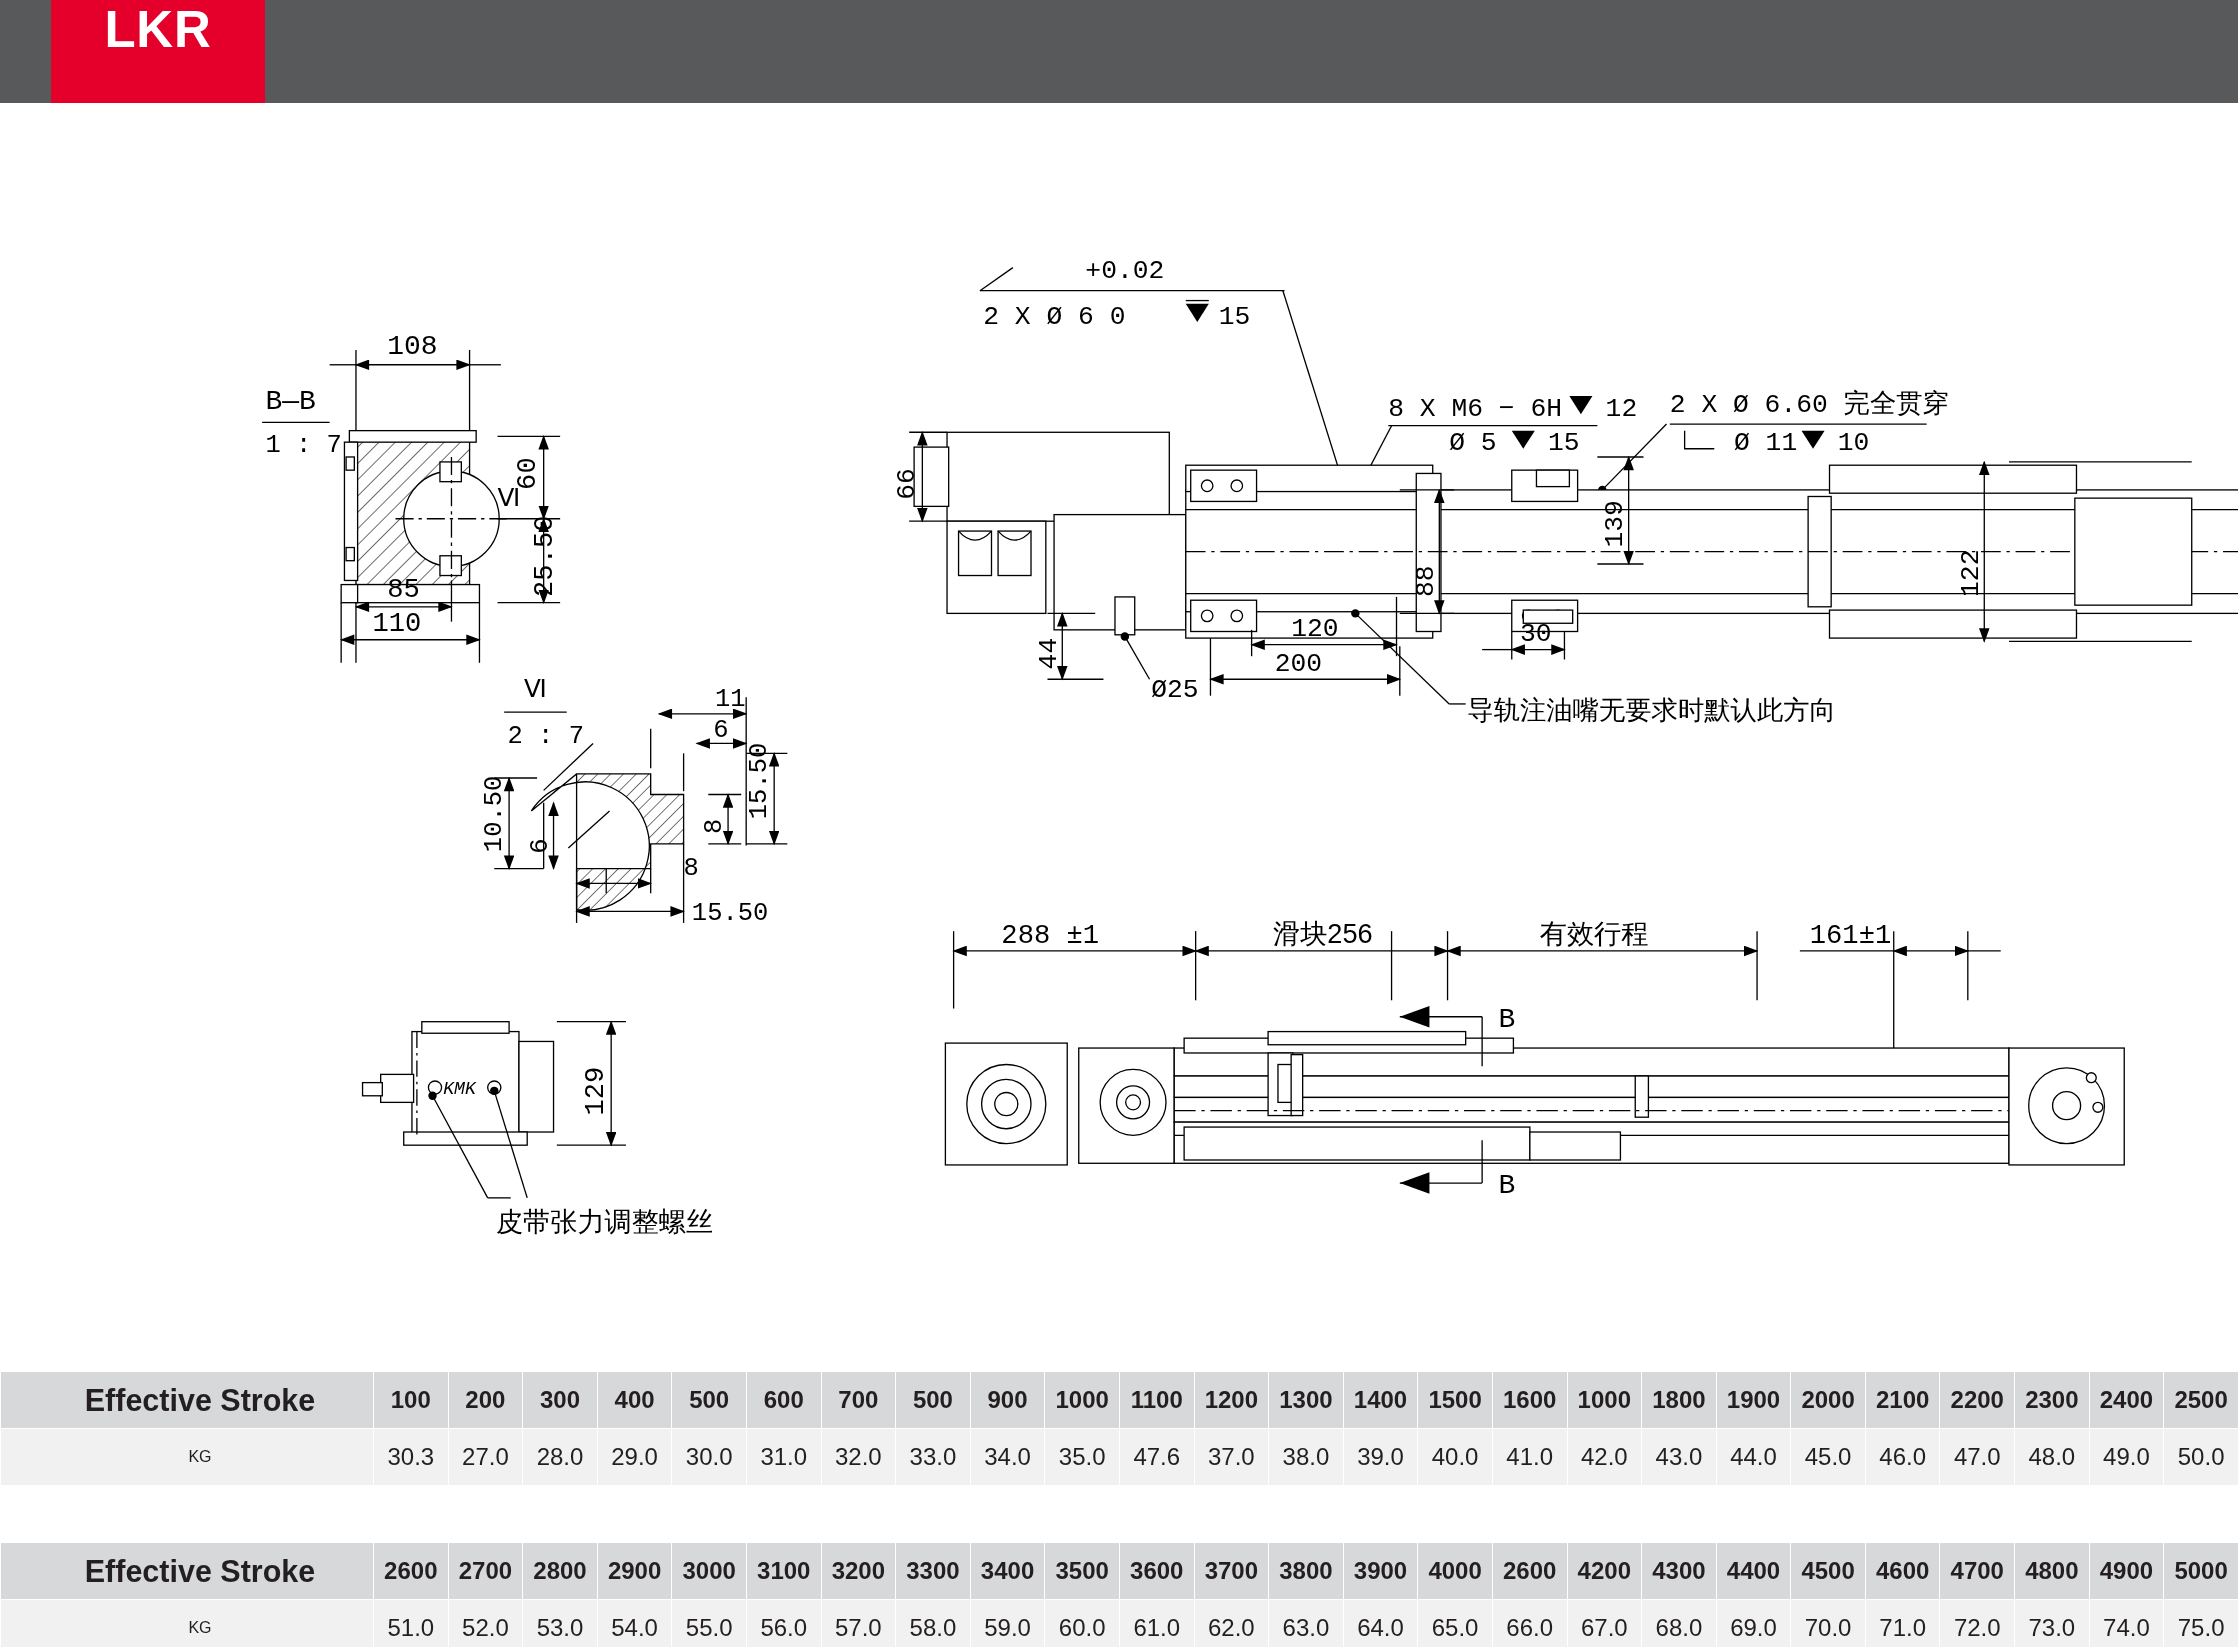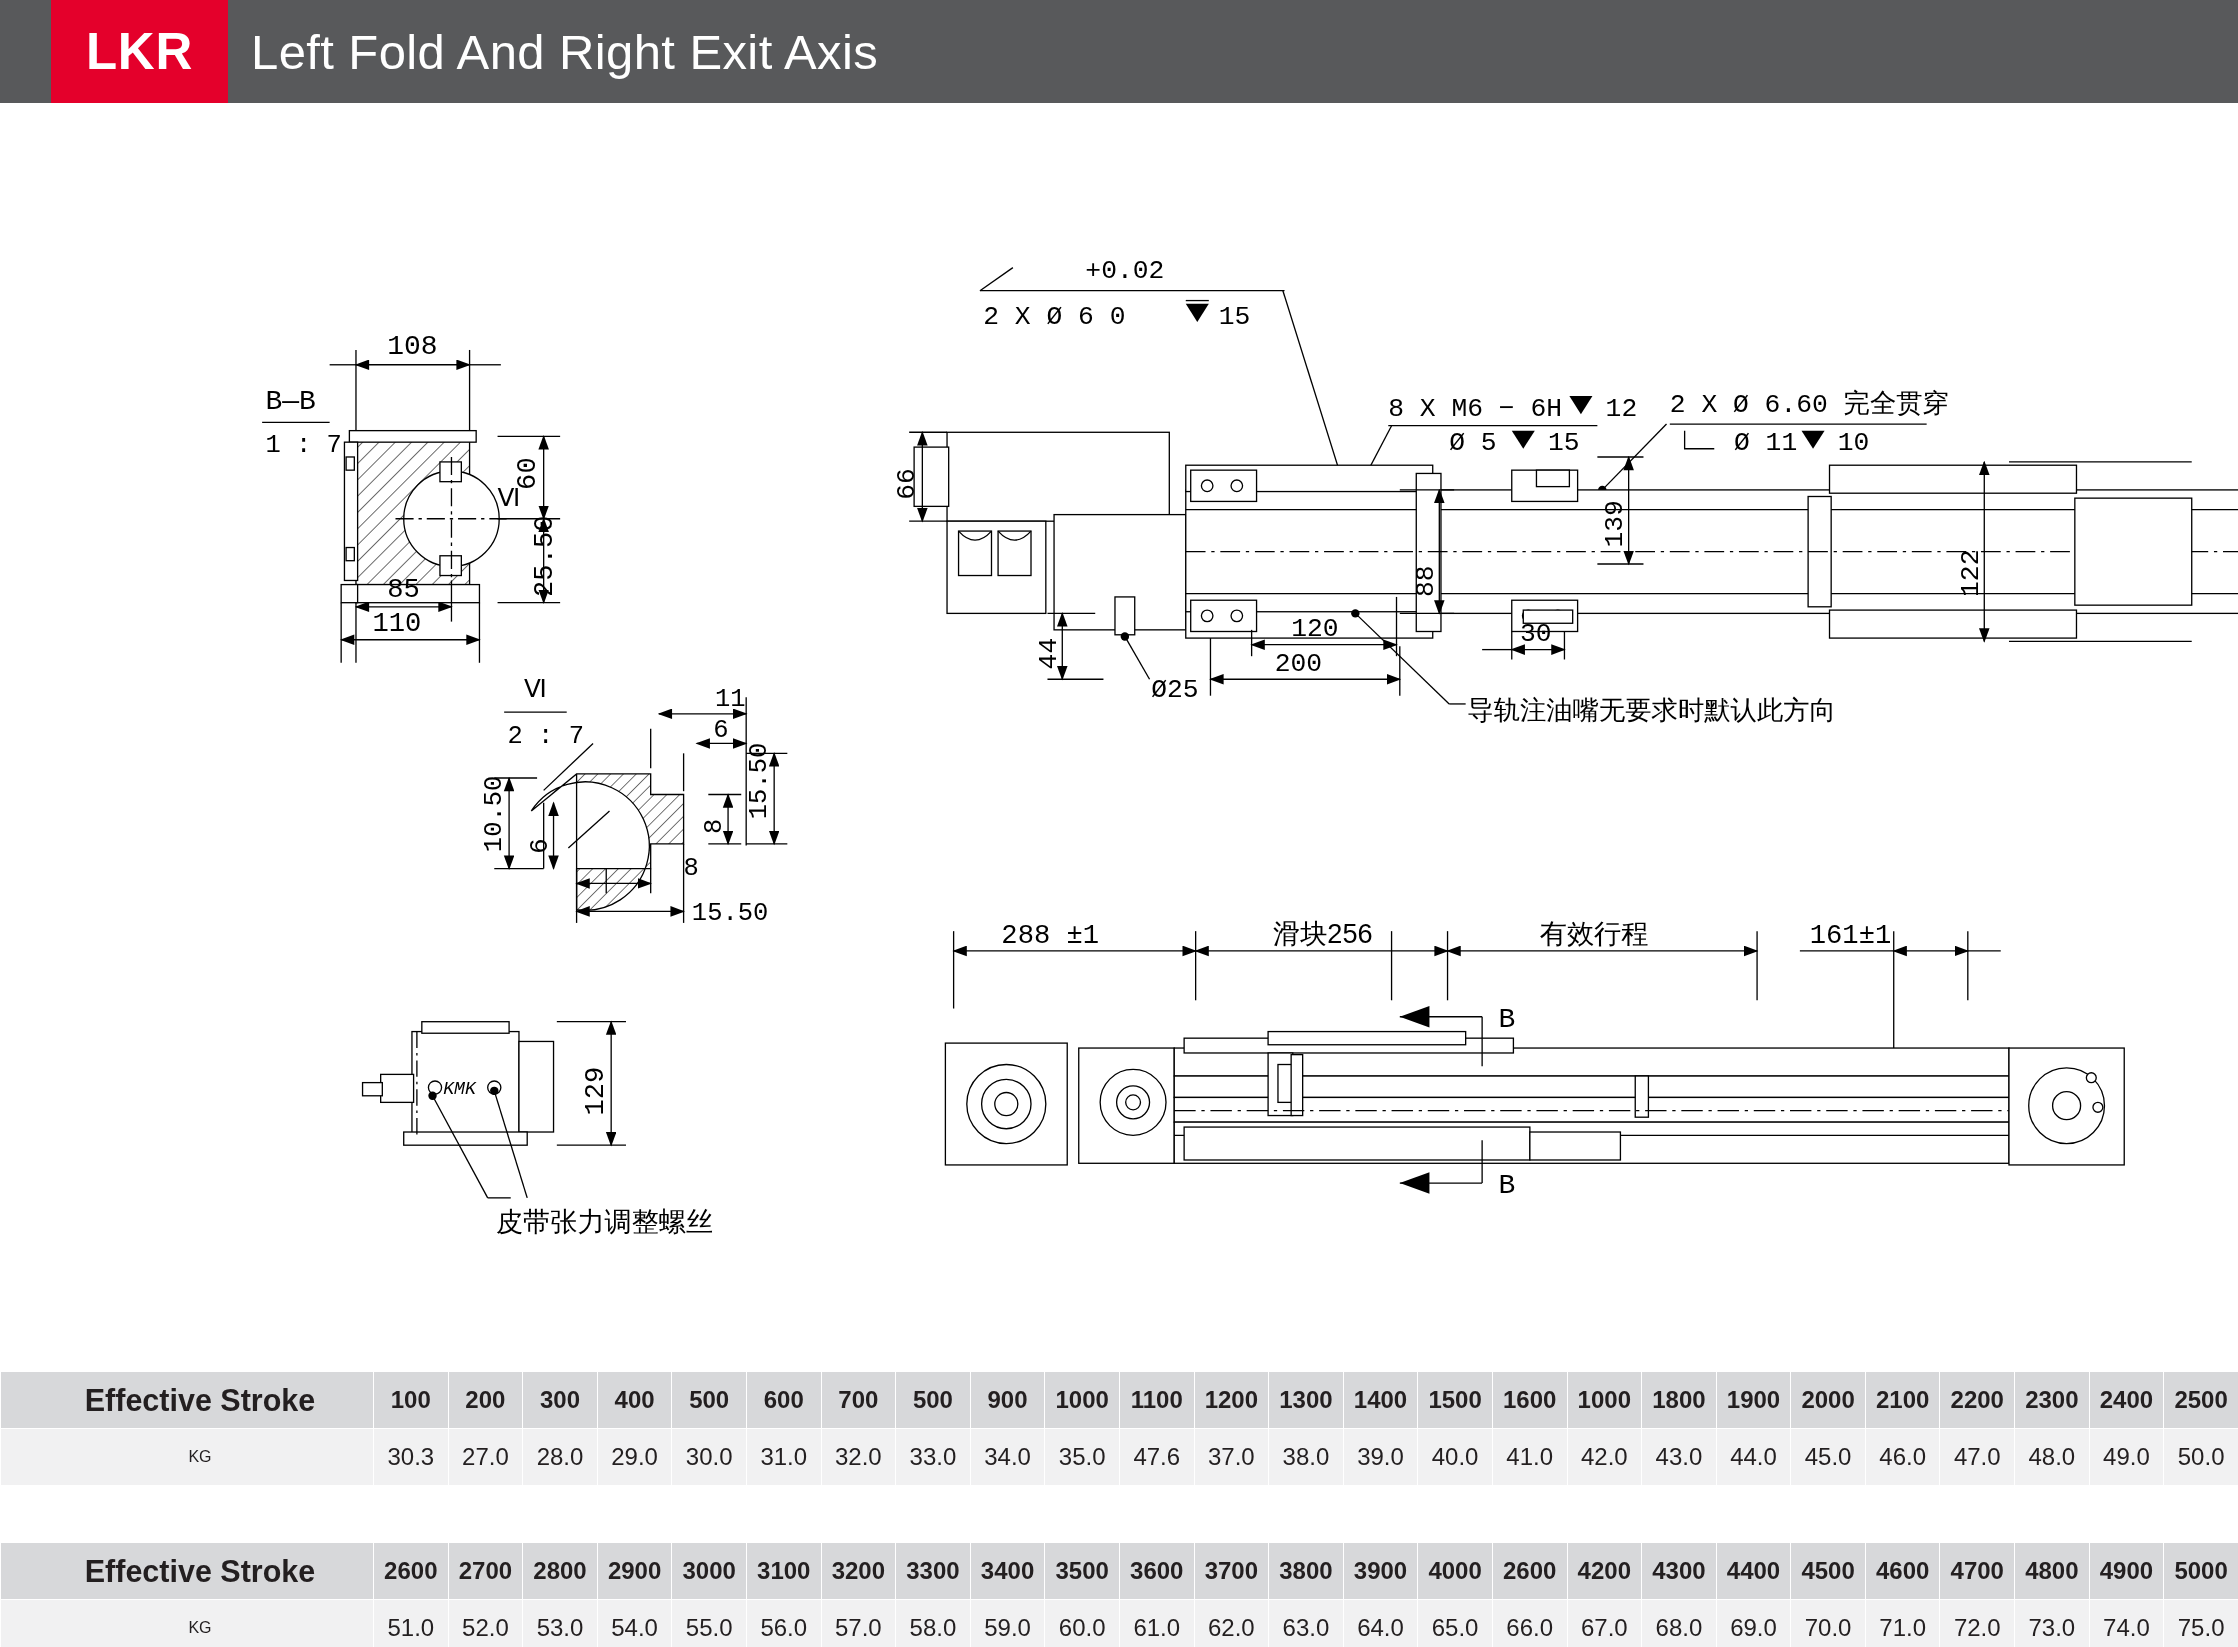--- a/index.html
+++ b/index.html
@@ -10,23 +10,23 @@
     -webkit-font-smoothing:antialiased;
     position:relative;
     overflow:hidden;
   }
   
   .header{
     position:absolute;left:0;top:0;width:2239px;height:103px;
     background:#58595b;
   }
   .header .tag{
-    position:absolute;left:51px;top:0;width:177px;height:103px;
+    position:absolute;left:51px;top:0;width:214px;height:103px;
     background:#e4002b;
-    display:flex;align-items:center;justify-content:center;
+    display:flex;justify-content:center;
   }
   .header .tag span{
     color:#ffffff;font-size:51px;font-weight:bold;letter-spacing:0.8px;
   }
   .header .title{
     position:absolute;left:251px;top:0;height:103px;
     display:flex;align-items:center;
   }
   .header .title span{
     color:#ffffff;font-size:49px;font-weight:400;letter-spacing:0.4px;
@@ -76,23 +76,20 @@
     font-weight:normal;
   }
   .spacer-row td{height:13px;border:none;background:#ffffff;}
 </style>
 </head>
 <body>
 
 <div class="header">
   <div class="tag">
     <span>LKR</span>
-  </div>
-  <div class="title">
-    <span>Left Fold And Right Exit Axis</span>
   </div>
 </div>
 
 <div class="drawing">
 <svg width="2239" height="1206" viewBox="0 0 2719 1465" xmlns="http://www.w3.org/2000/svg">
   <defs>
     <marker id="ar" markerWidth="12" markerHeight="12" refX="10" refY="4" orient="auto">
       <path d="M0,0 L11,4 L0,8 z" fill="#000"></path>
     </marker>
     <marker id="arS" markerWidth="12" markerHeight="12" refX="1" refY="4" orient="auto">

